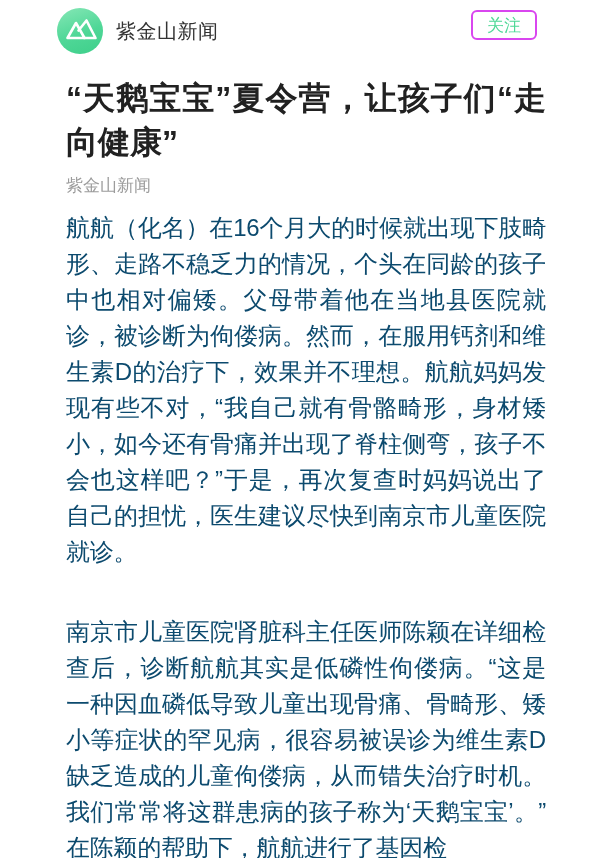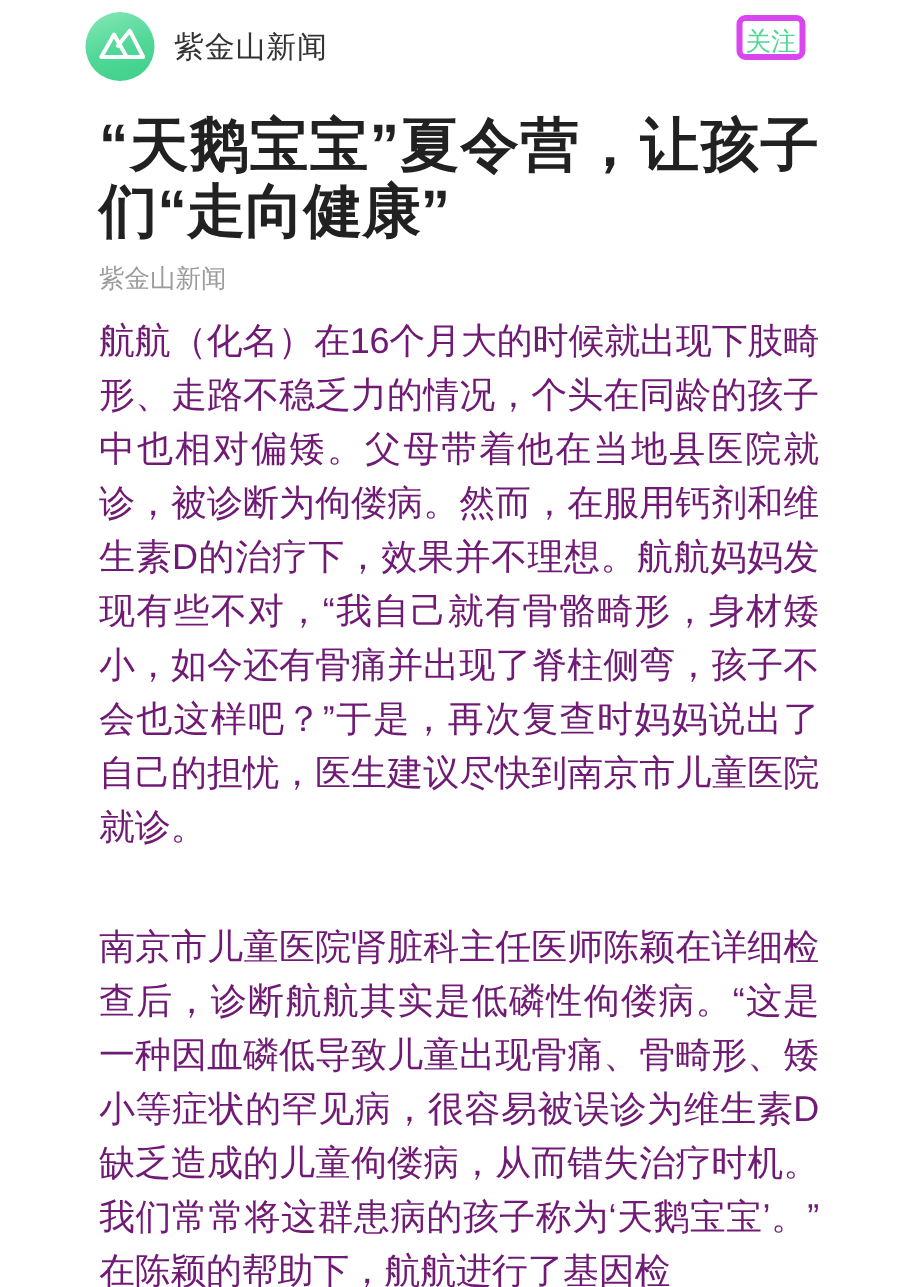--- a/index.html
+++ b/index.html
@@ -39,53 +39,53 @@
     font-size: 20px;
     color: #333333;
     font-weight: 500;
     letter-spacing: 0.5px;
   }
   .follow-btn {
     align-self: flex-start;
     margin-top: 2px;
     height: 30px;
     line-height: 28px;
-    padding: 0 2px;
+    padding: 0 14px;
     background: #ffffff;
-    border: 4px solid #d946ef;
+    border: 2px solid #d946ef;
     border-radius: 6px;
     color: #4ed896;
     font-size: 17px;
     font-family: inherit;
     cursor: pointer;
   }
   .article {
     padding: 0 54px 0 66px;
   }
   .article-title {
     margin: 22px 0 0 0;
-    font-size: 39px;
+    font-size: 32px;
     line-height: 44px;
     font-weight: 700;
     color: #212121;
     text-align: justify;
   }
   .byline {
     margin-top: 10px;
     display: flex;
     gap: 10px;
     font-size: 17px;
     line-height: 24px;
     color: #9c9c9c;
   }
   .article p {
     margin: 44px 0 0 0;
     font-size: 24px;
     line-height: 36px;
-    color: #701a75;
+    color: #0c4a6e;
     letter-spacing: -0.2px;
     text-align: justify;
     text-justify: inter-ideograph;
   }
   .article p:first-of-type { margin-top: 12px; }
 </style>
 </head>
 <body>
 
 <div class="header">

